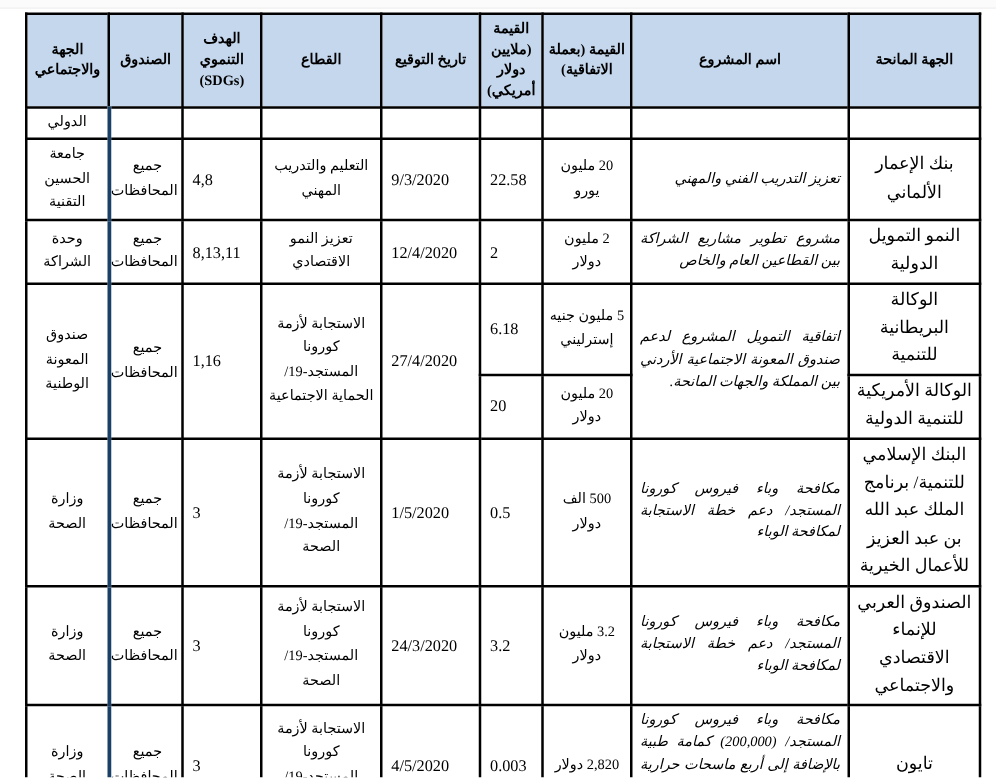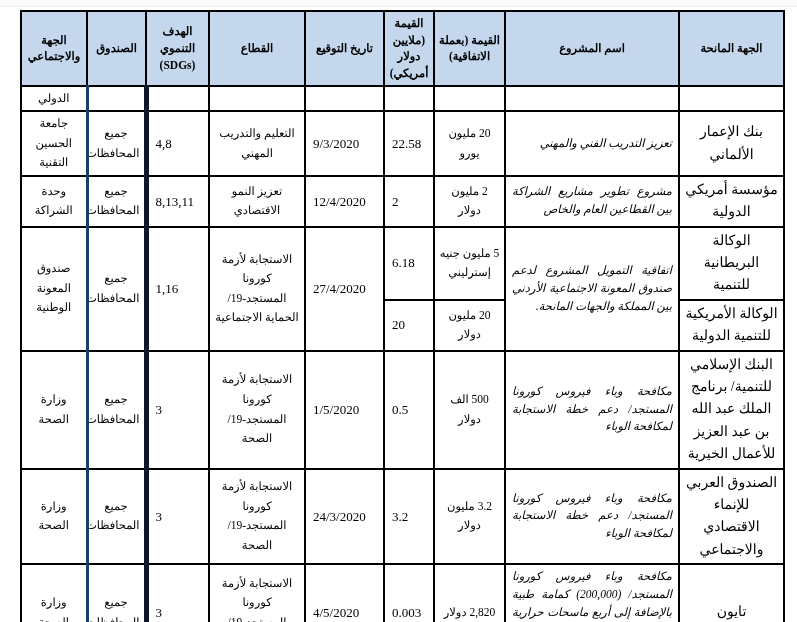--- a/index.html
+++ b/index.html
@@ -59,21 +59,21 @@
     font-size: 13px;
   }
   td.col-value_currency { font-size: 11.5px; line-height: 1.7; text-align: center; }
   td.col-governorate, td.col-beneficiary, td.col-sector {
     font-size: 11.5px;
     line-height: 1.7;
   }
   
   td.col-governorate {
     border-left: 3px solid #1b4066;
-    border-right: 5px solid #0f172a;
+    border-right: 2px solid #0f172a;
   }
 </style>
 </head>
 <body>
 
 <div class="page">
   <div class="top-strip"></div>
   <table class="grants-table" dir="rtl">
     <colgroup id="colgroup">
         <col style="width: 105px;">
@@ -116,21 +116,21 @@
           <td class="col-project">تعزيز التدريب الفني والمهني</td>
           <td class="col-value_currency">20 مليون يورو</td>
           <td class="col-value_usd">22.58</td>
           <td class="col-date">9/3/2020</td>
           <td class="col-sector">التعليم والتدريب المهني</td>
           <td class="col-sdg">4,8</td>
           <td class="col-governorate">جميع المحافظات</td>
           <td class="col-beneficiary">جامعة الحسين التقنية</td>
         </tr>
         <tr style="height: 38px;">
-          <td class="col-donor">مؤسسة أمريكي الدولية</td>
+          <td class="col-donor">النمو التمويل الدولية</td>
           <td class="col-project">مشروع تطوير مشاريع الشراكة بين القطاعين العام والخاص</td>
           <td class="col-value_currency">2 مليون دولار</td>
           <td class="col-value_usd">2</td>
           <td class="col-date">12/4/2020</td>
           <td class="col-sector">تعزيز النمو الاقتصادي</td>
           <td class="col-sdg">8,13,11</td>
           <td class="col-governorate">جميع المحافظات</td>
           <td class="col-beneficiary">وحدة الشراكة</td>
         </tr>
         <tr style="height: 36px;">

